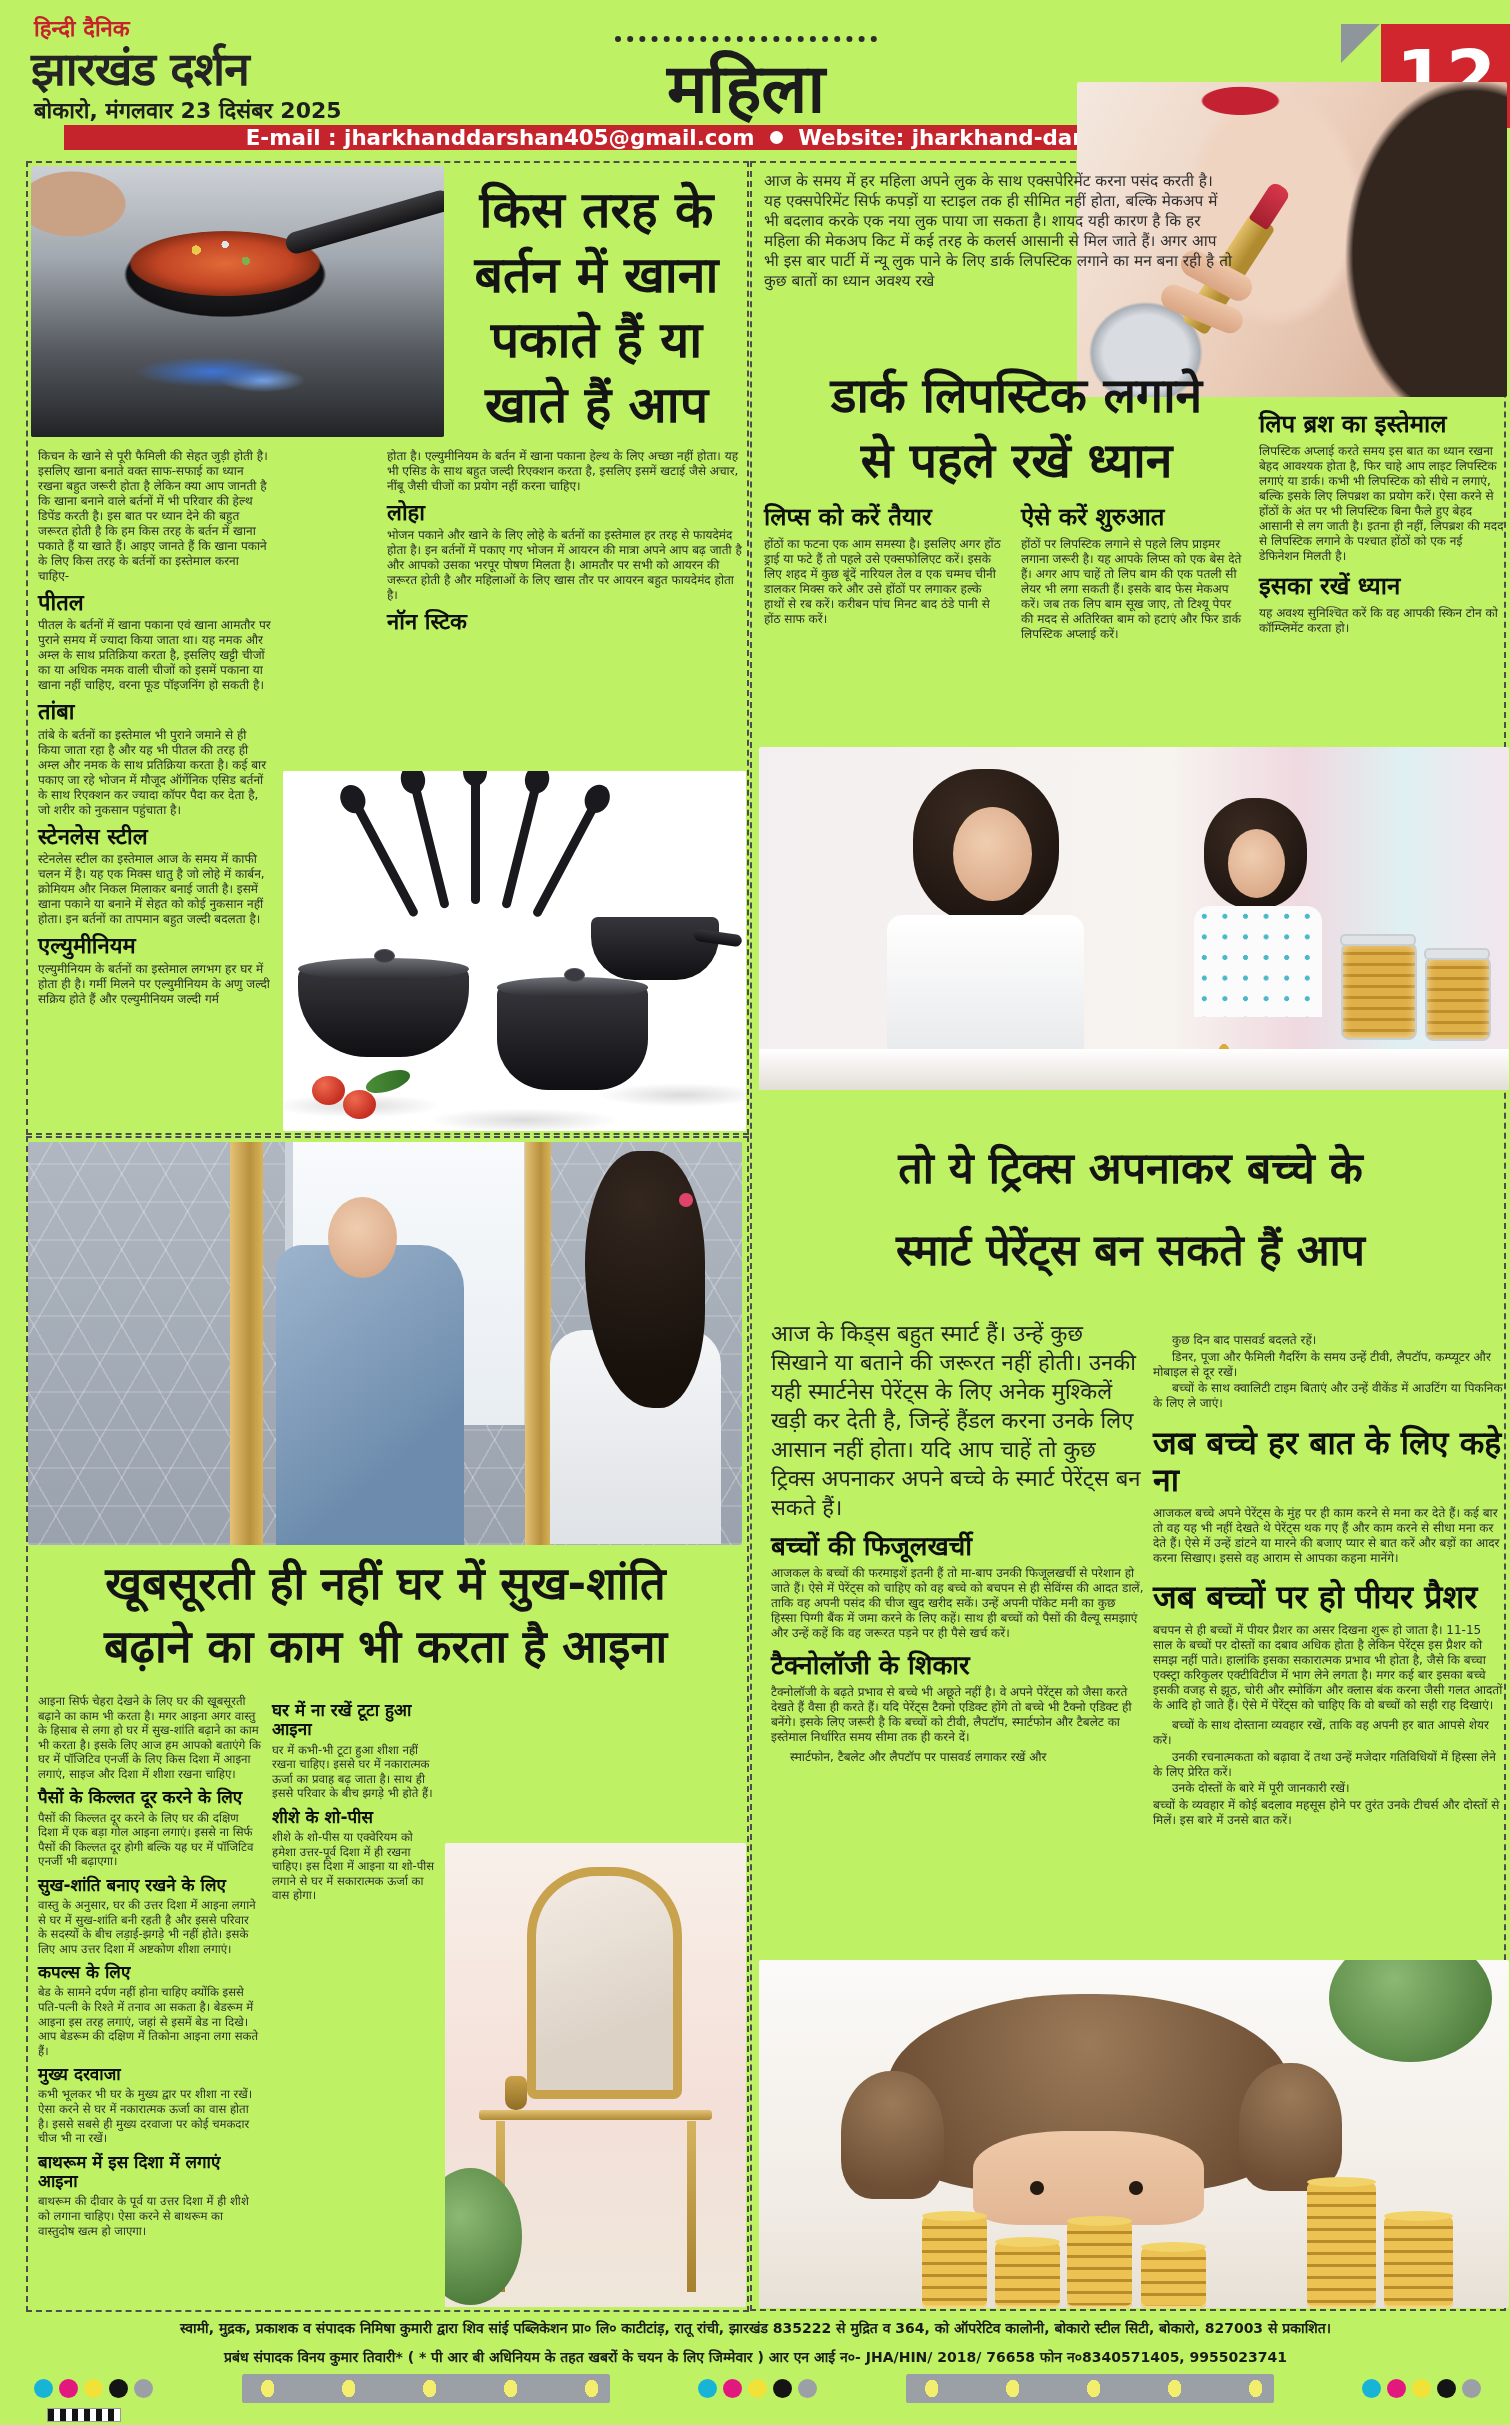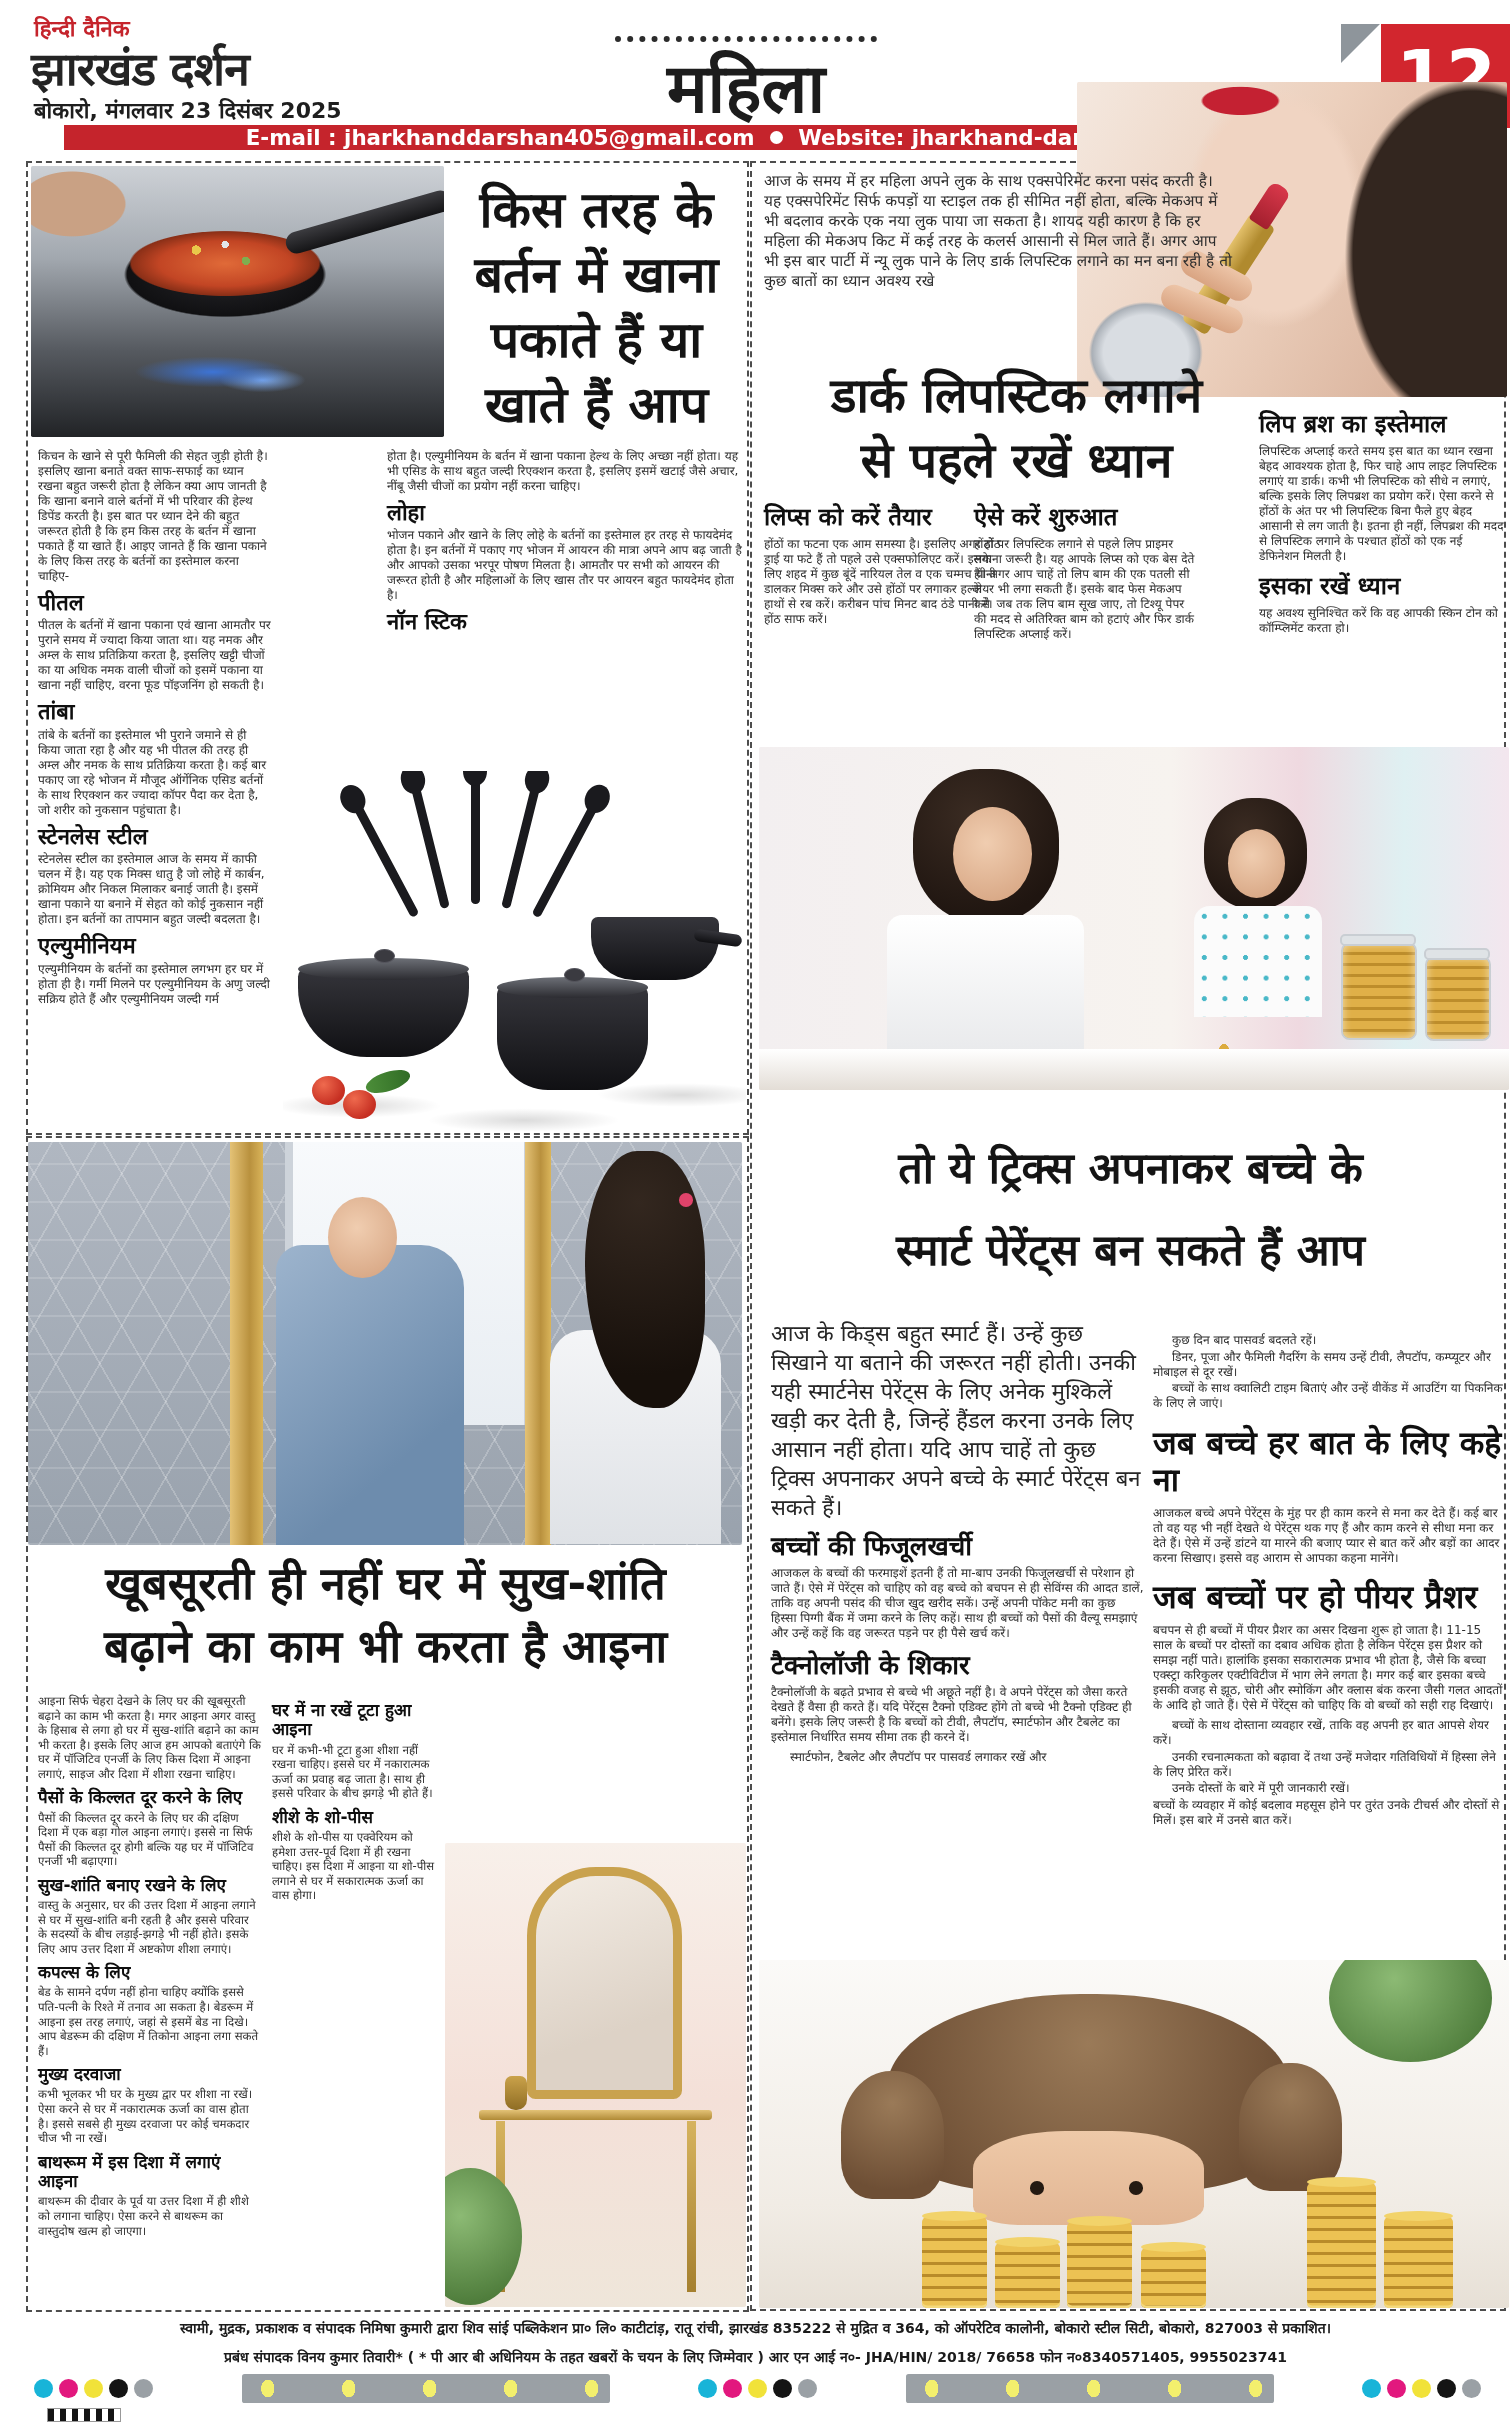--- a/index.html
+++ b/index.html
@@ -1,16 +1,16 @@
 <!DOCTYPE html>
 <html style="font-size:13.7px"><head>
 <meta charset="utf-8">
 <style>
   html,body{margin:0;padding:0;background:#e8e8e8;}
-  #page{position:relative;width:1511px;height:2426px;background:#ffffff;margin:0 auto;
+  #page{position:relative;width:1511px;height:2426px;background:#bef264;margin:0 auto;
         font-family:"DejaVu Sans",sans-serif;color:#2e2e2e;overflow:hidden;}
   .abs{position:absolute;}
   .frame{position:absolute;border:2.6px dashed #4d4d4d;pointer-events:none;}
   .center{text-align:center;}
   
   .brand-super{font-size:22px;font-weight:bold;color:#c5242c;}
   .brand{font-size:46px;font-weight:bold;color:#242424;letter-spacing:-0.9px;}
   .dateline{font-size:22px;font-weight:bold;color:#1e1e1e;}
   .section-title{font-size:68px;font-weight:bold;color:#1c1c1c;}
   .sec-rule{border-top:6px dotted #2c2c2c;height:0;}
@@ -204,21 +204,21 @@
   <div class="abs b18" style="left:764px;top:171px;width:469px">आज के समय में हर महिला अपने लुक के साथ एक्सपेरिमेंट करना पसंद करती है। यह एक्सपेरिमेंट सिर्फ कपड़ों या स्टाइल तक ही सीमित नहीं होता, बल्कि मेकअप में भी बदलाव करके एक नया लुक पाया जा सकता है। शायद यही कारण है कि हर महिला की मेकअप किट में कई तरह के कलर्स आसानी से मिल जाते हैं। अगर आप भी इस बार पार्टी में न्यू लुक पाने के लिए डार्क लिपस्टिक लगाने का मन बना रही है तो कुछ बातों का ध्यान अवश्य रखे</div>
   <div class="abs hl2 center" style="left:757px;top:363px;width:519px">
     <div>डार्क लिपस्टिक लगाने</div>
     <div>से पहले रखें ध्यान</div>
   </div>
 
   <div class="abs" style="left:764px;top:504px;width:238px">
     <h3 class="sh28">लिप्स को करें तैयार</h3>
     <p class="b14">होंठों का फटना एक आम समस्या है। इसलिए अगर होंठ ड्राई या फटे हैं तो पहले उसे एक्सफोलिएट करें। इसके लिए शहद में कुछ बूंदें नारियल तेल व एक चम्मच चीनी डालकर मिक्स करे और उसे होंठों पर लगाकर हल्के हाथों से रब करें। करीबन पांच मिनट बाद ठंडे पानी से होंठ साफ करें।</p>
   </div>
-  <div class="abs" style="left:974px;top:504px;width:224px">
+  <div class="abs" style="left:1021px;top:504px;width:224px">
     <h3 class="sh28">ऐसे करें शुरुआत</h3>
     <p class="b14">होंठों पर लिपस्टिक लगाने से पहले लिप प्राइमर लगाना जरूरी है। यह आपके लिप्स को एक बेस देते हैं। अगर आप चाहें तो लिप बाम की एक पतली सी लेयर भी लगा सकती हैं। इसके बाद फेस मेकअप करें। जब तक लिप बाम सूख जाए, तो टिश्यू पेपर की मदद से अतिरिक्त बाम को हटाएं और फिर डार्क लिपस्टिक अप्लाई करें।</p>
   </div>
   <div class="abs" style="left:1259px;top:411px;width:247px">
     <h3 class="sh28">लिप ब्रश का इस्तेमाल</h3>
     <p class="b14">लिपस्टिक अप्लाई करते समय इस बात का ध्यान रखना बेहद आवश्यक होता है, फिर चाहे आप लाइट लिपस्टिक लगाएं या डार्क। कभी भी लिपस्टिक को सीधे न लगाएं, बल्कि इसके लिए लिपब्रश का प्रयोग करें। ऐसा करने से होंठों के अंत पर भी लिपस्टिक बिना फैले हुए बेहद आसानी से लग जाती है। इतना ही नहीं, लिपब्रश की मदद से लिपस्टिक लगाने के पश्चात होंठों को एक नई डेफिनेशन मिलती है।</p>
     <h3 class="sh28" style="margin-top:8.6px">इसका रखें ध्यान</h3>
     <p class="b14">यह अवश्य सुनिश्चित करें कि वह आपकी स्किन टोन को कॉम्प्लिमेंट करता हो।</p>
   </div>
 

